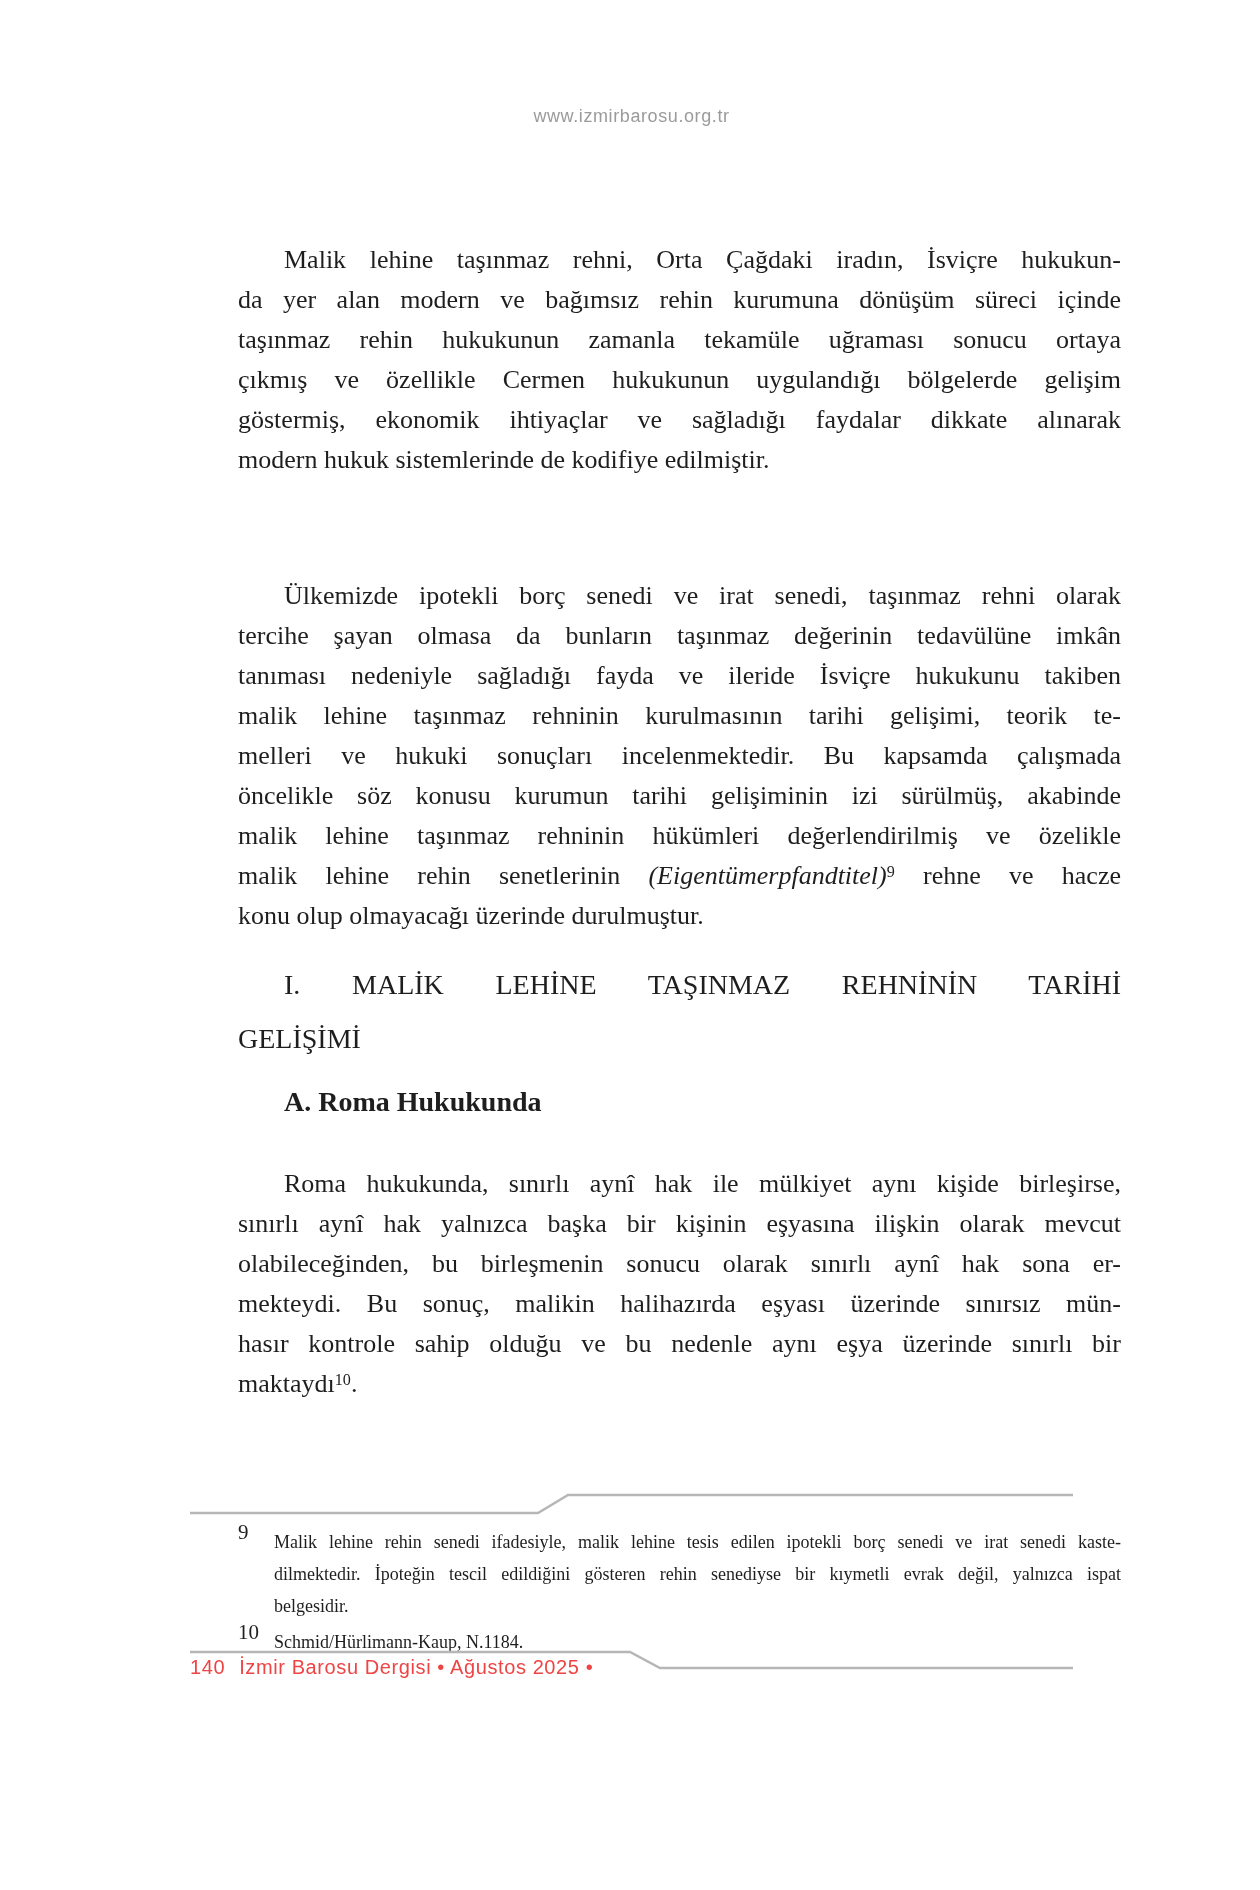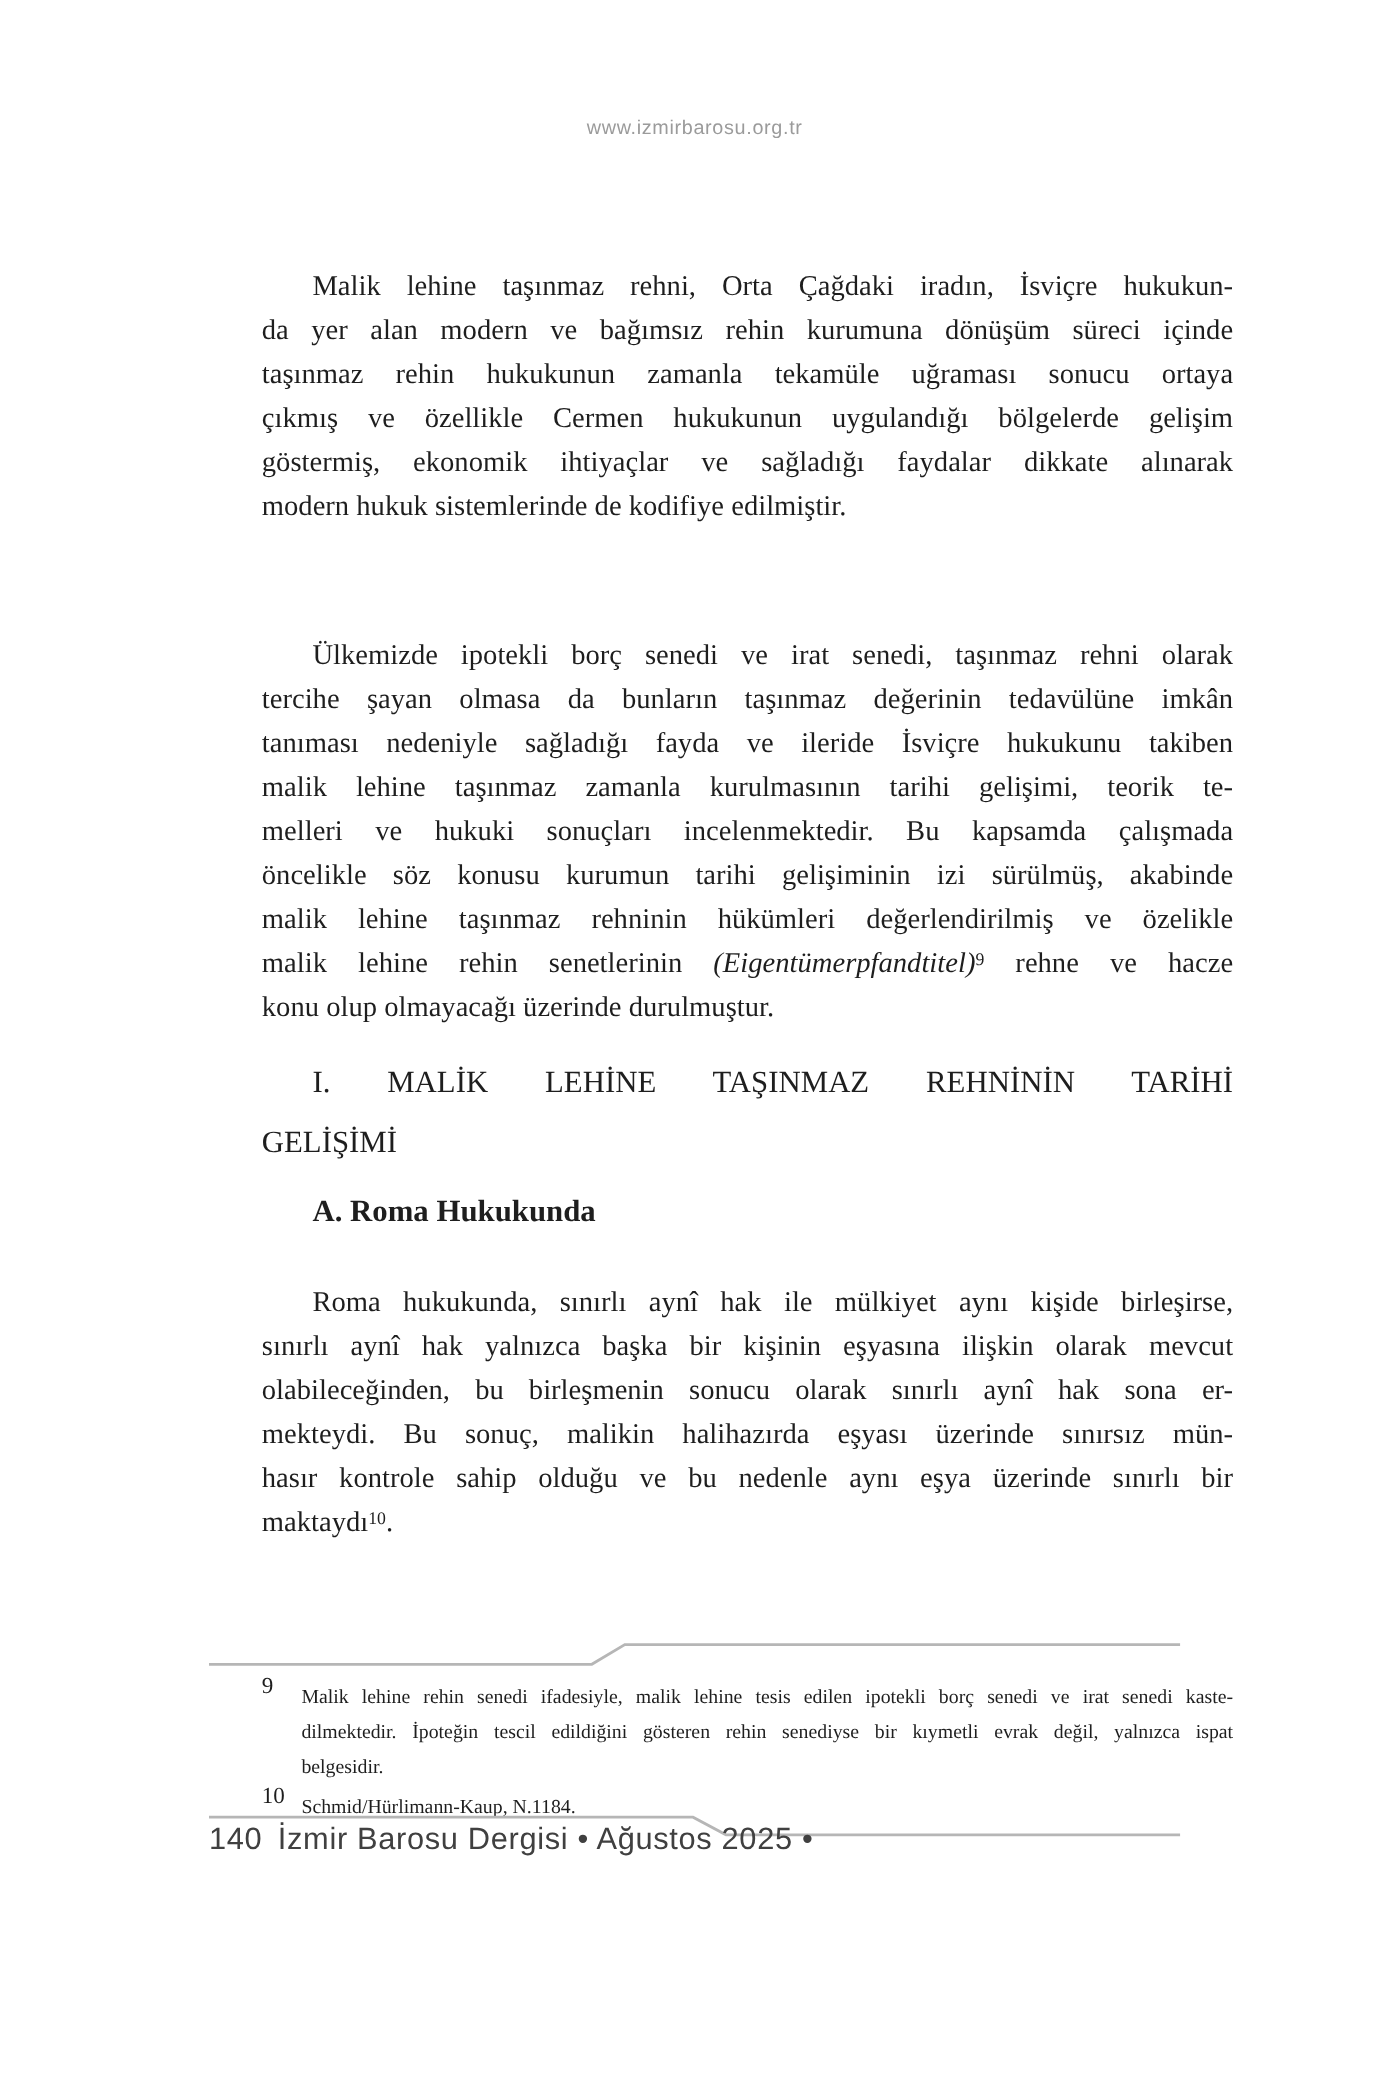--- a/index.html
+++ b/index.html
@@ -63,21 +63,21 @@
   .fl {
     font-size: 18px; line-height: 32px;
     text-align: justify; text-align-last: justify;
   }
   .fl.last { text-align-last: left; }
 
   
   .footer {
     position: absolute; left: 190px; top: 1656px; width: 883px;
     font-family: "Liberation Sans", sans-serif;
-    font-size: 28px; letter-spacing: 0.6px; color: #404040;
+    font-size: 20px; letter-spacing: 0.6px; color: #ef4444;
     display: flex; align-items: baseline;
   }
   .footer .pgnum { margin-right: 14px; }
 </style>
 </head>
 <body>
 
 <div class="page">
 
   <div class="header">
@@ -91,21 +91,21 @@
     <div class="bl">taşınmaz rehin hukukunun zamanla tekamüle uğraması sonucu ortaya</div>
     <div class="bl">çıkmış ve özellikle Cermen hukukunun uygulandığı bölgelerde gelişim</div>
     <div class="bl">göstermiş, ekonomik ihtiyaçlar ve sağladığı faydalar dikkate alınarak</div>
     <div class="bl last">modern hukuk sistemlerinde de kodifiye edilmiştir.</div>
   </div>
 
   <div class="col p2">
     <div class="bl indent">Ülkemizde ipotekli borç senedi ve irat senedi, taşınmaz rehni olarak</div>
     <div class="bl">tercihe şayan olmasa da bunların taşınmaz değerinin tedavülüne imkân</div>
     <div class="bl">tanıması nedeniyle sağladığı fayda ve ileride İsviçre hukukunu takiben</div>
-    <div class="bl">malik lehine taşınmaz zamanla kurulmasının tarihi gelişimi, teorik te-</div>
+    <div class="bl">malik lehine taşınmaz rehninin kurulmasının tarihi gelişimi, teorik te-</div>
     <div class="bl">melleri ve hukuki sonuçları incelenmektedir. Bu kapsamda çalışmada</div>
     <div class="bl">öncelikle söz konusu kurumun tarihi gelişiminin izi sürülmüş, akabinde</div>
     <div class="bl">malik lehine taşınmaz rehninin hükümleri değerlendirilmiş ve özelikle</div>
     <div class="bl"><span>malik lehine rehin senetlerinin </span><span class="term">(Eigentümerpfandtitel)</span><span class="fnref">9</span><span> rehne ve hacze</span></div>
     <div class="bl last">konu olup olmayacağı üzerinde durulmuştur.</div>
   </div>
 
   <div class="col heading">
     <div class="hl stretch indent">I. MALİK LEHİNE TAŞINMAZ REHNİNİN TARİHİ</div>
     <div class="hl">GELİŞİMİ</div>

